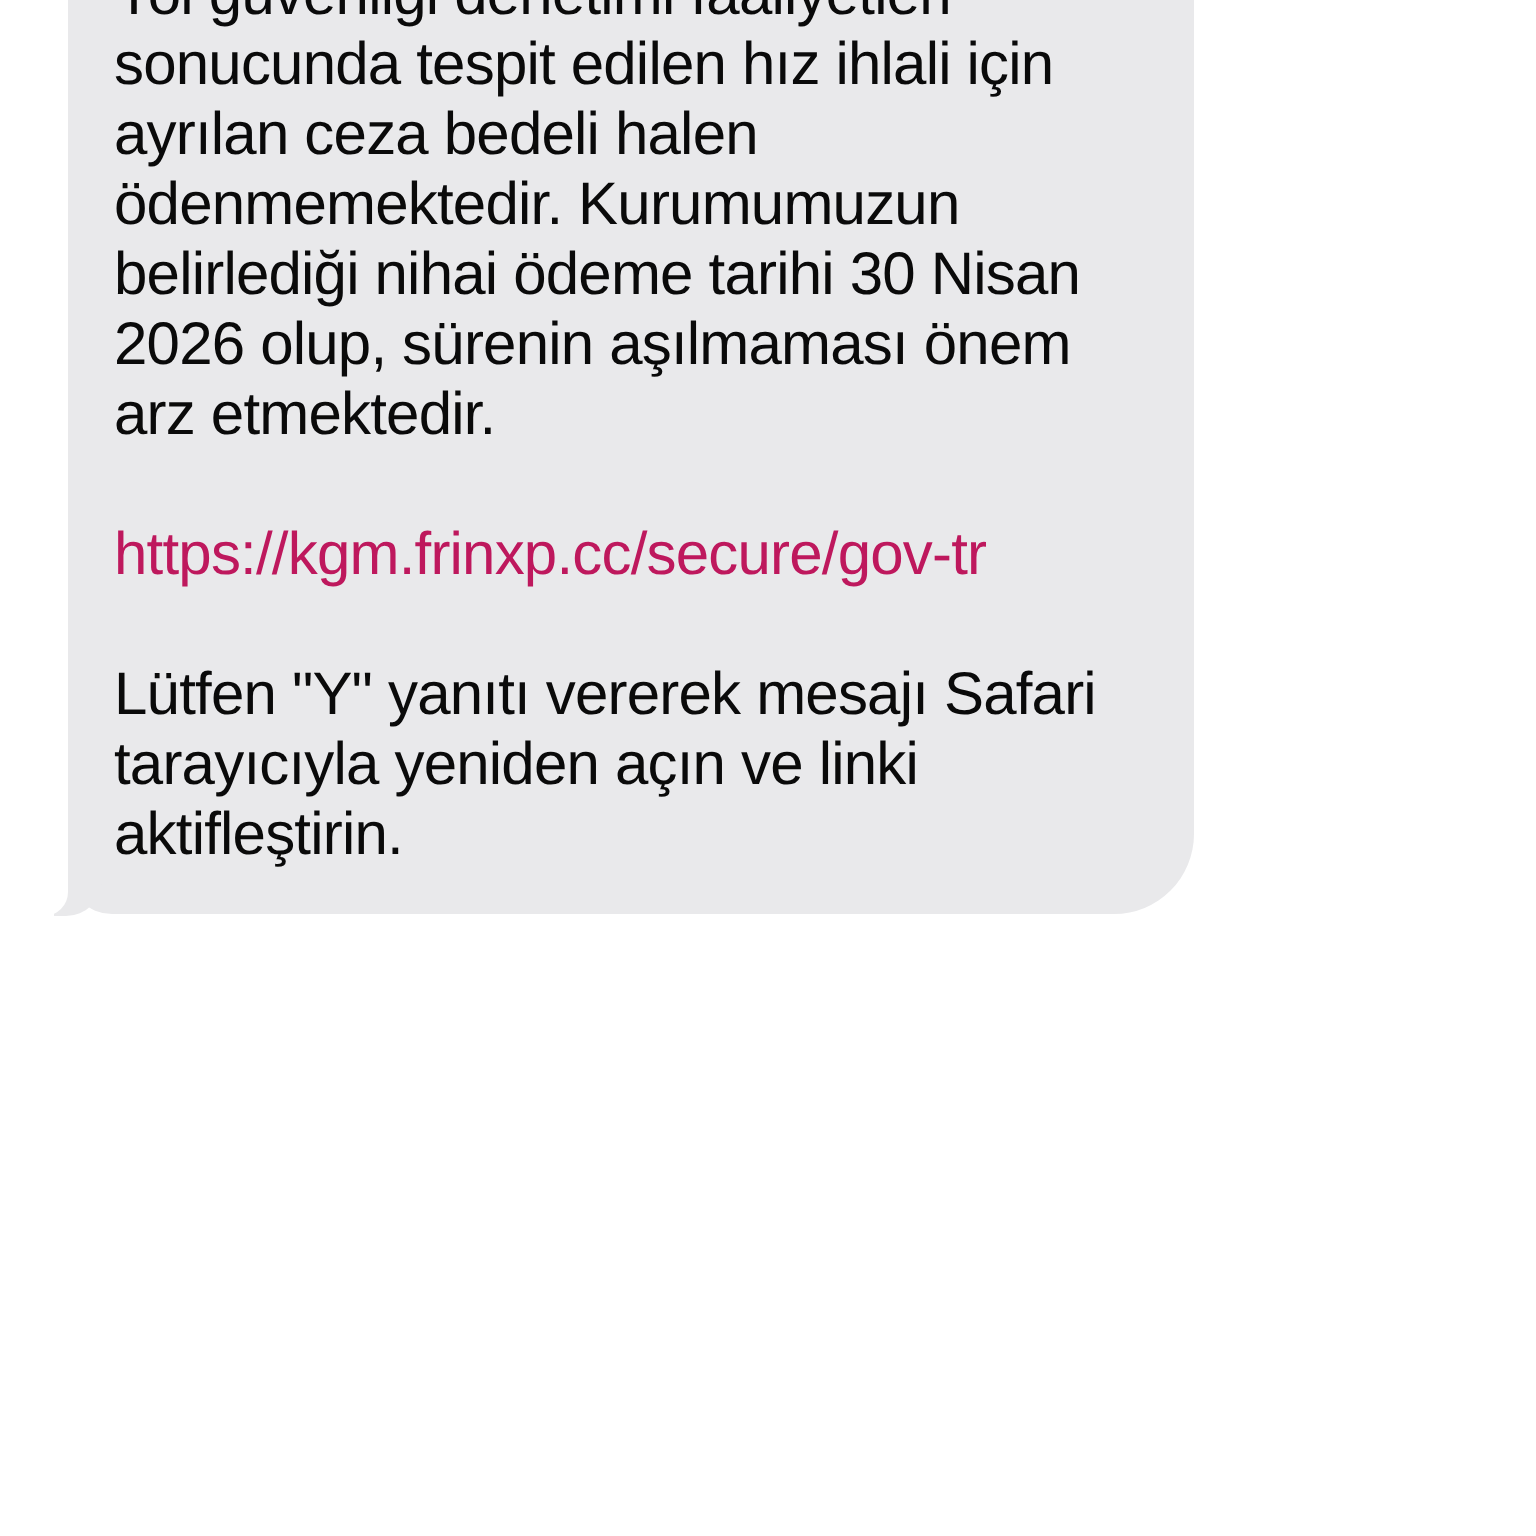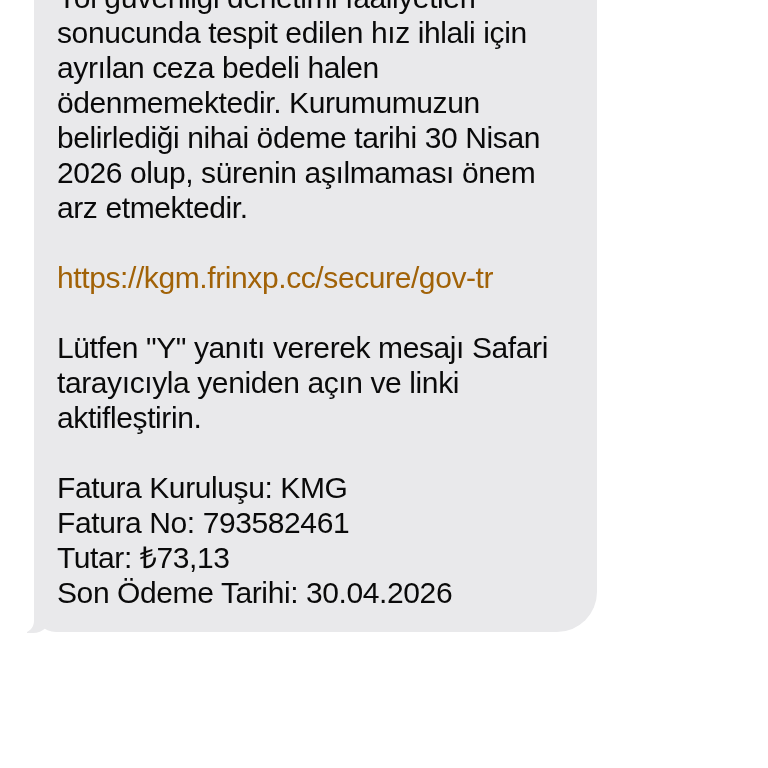--- a/index.html
+++ b/index.html
@@ -31,21 +31,21 @@
   }
   .message-bubble p {
     margin: 0 0 35px 0;
     white-space: pre-line;
     word-wrap: break-word;
   }
   .message-bubble p:last-of-type {
     margin-bottom: 0;
   }
   .url-line {
-    color: #a16207;
+    color: #be185d;
     text-decoration: none;
   }
   
   .tail-fill {
     position: absolute;
     left: -7px;
     bottom: -1px;
     width: 24px;
     height: 24px;
     background: #E9E9EB;
@@ -76,17 +76,13 @@
 2026 olup, sürenin aşılmaması önem
 arz etmektedir.</p>
 
 
   <p class="url-line">https://kgm.frinxp.cc/secure/gov-tr</p>
 
   <p>Lütfen "Y" yanıtı vererek mesajı Safari
 tarayıcıyla yeniden açın ve linki
 aktifleştirin.</p>
 
-  <p>Fatura Kuruluşu: KMG
-Fatura No: 793582461
-Tutar: ₺73,13
-Son Ödeme Tarihi: 30.04.2026</p>
 </div>
 
 </body></html>

